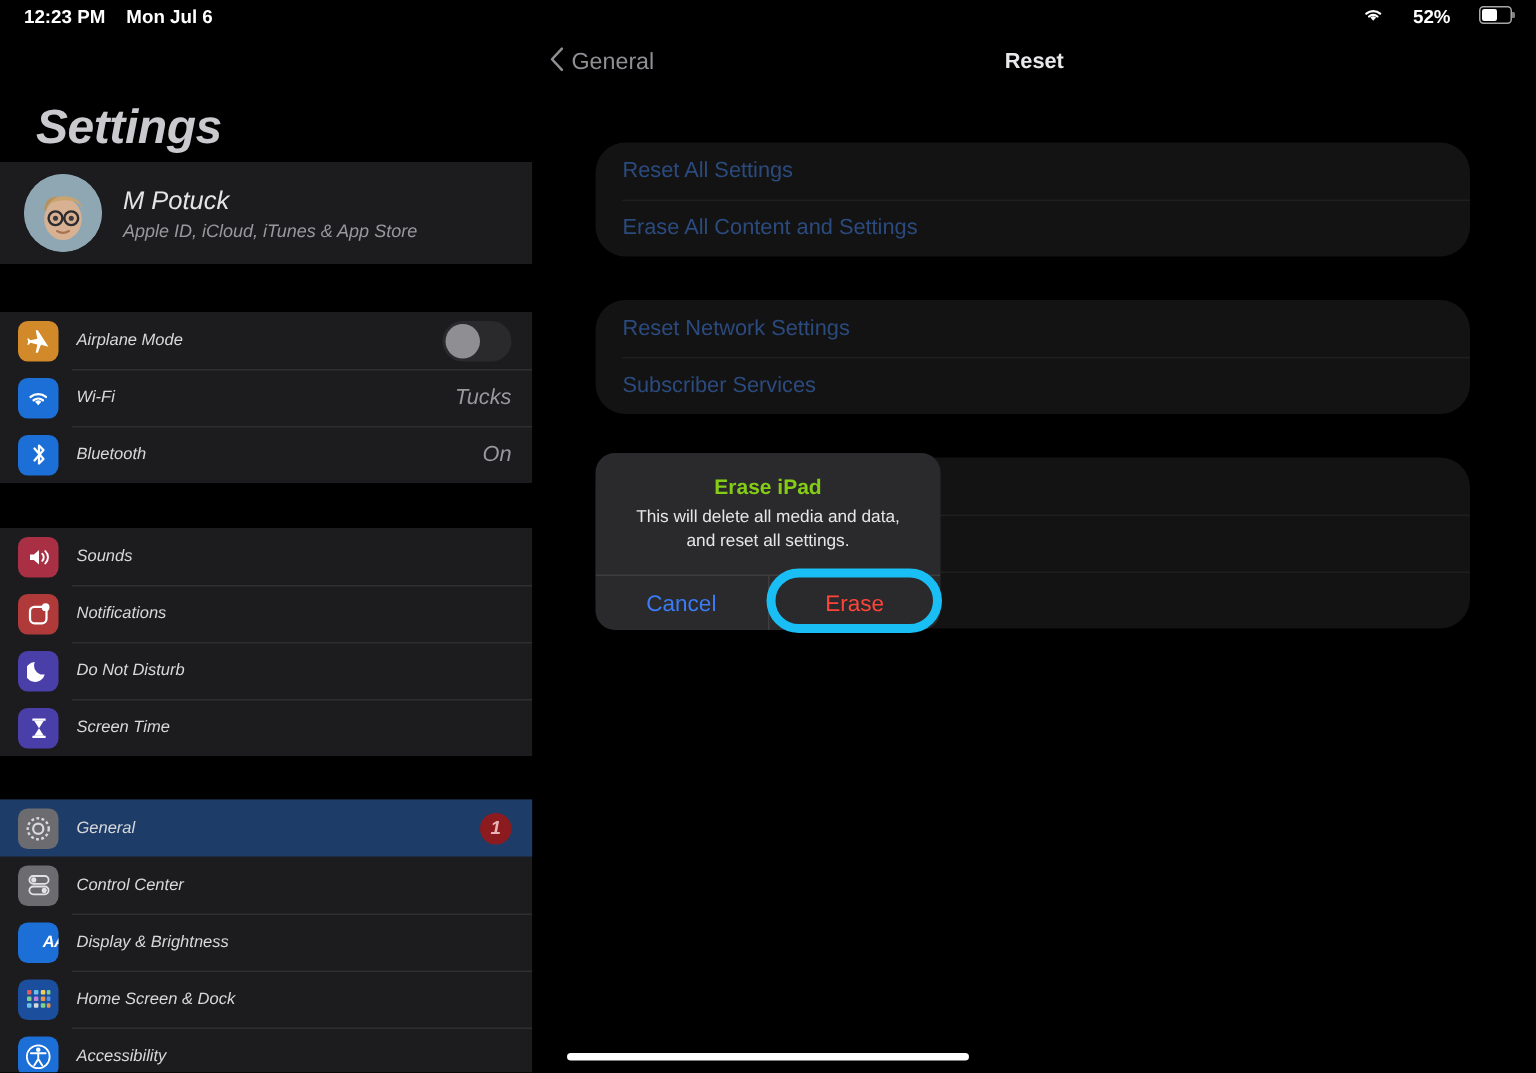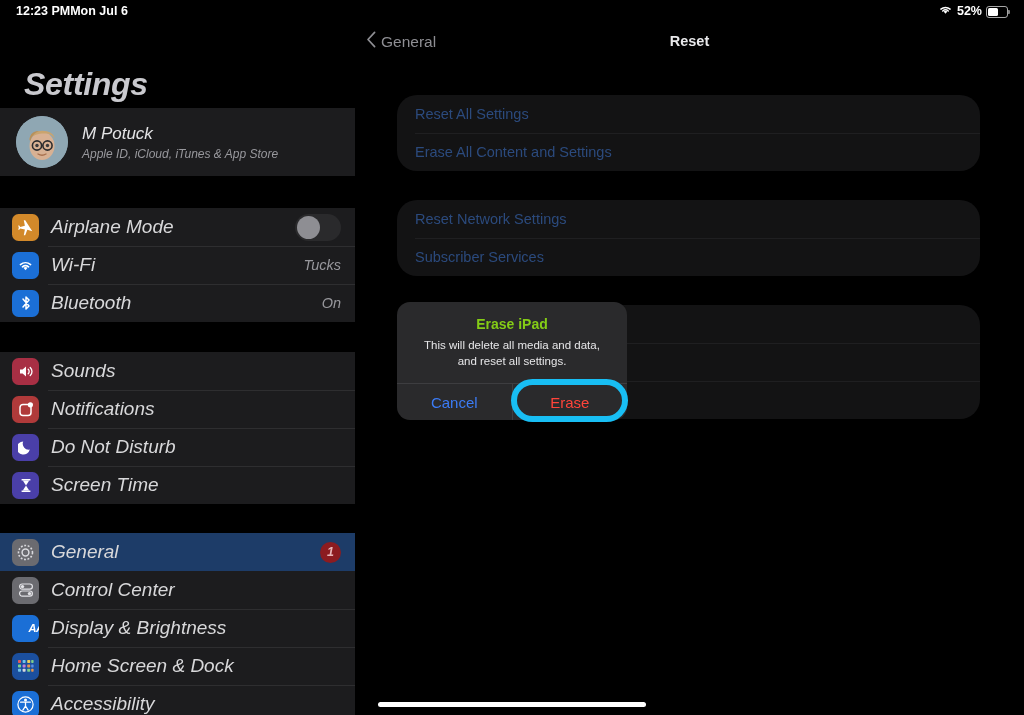--- a/index.html
+++ b/index.html
@@ -9,22 +9,22 @@
     font-family:"Liberation Sans", sans-serif;
     color:#fff; overflow:hidden; position:relative;
   }
 
   
   .statusbar {
     position:absolute; top:0; left:0; width:1024px; height:22px;
     display:flex; align-items:center; z-index:40;
     padding:0 14px 0 16px; font-size:12.5px; font-weight:bold; color:#fff;
   }
-  .sb-left { display:flex; align-items:center; }
-  .sb-right { margin-left:auto; display:flex; align-items:flex-end; gap:4px; }
+  .sb-left { display:flex; align-items:center; gap:14px; }
+  .sb-right { margin-left:auto; display:flex; align-items:flex-start; gap:19px; }
   .sb-pct { font-size:12.5px; font-weight:bold; }
   .wifi-ico { display:block; }
   .batt { position:relative; width:24px; height:12px; }
   .batt-body {
     position:absolute; left:0; top:0; width:22px; height:12px;
     border:1.3px solid rgba(255,255,255,.65); border-radius:3px;
   }
   .batt-fill {
     position:absolute; left:1.6px; top:1.6px; height:8.8px; width:10px;
     background:#fff; border-radius:1.5px;
@@ -66,21 +66,21 @@
     content:""; position:absolute; left:48px; right:0; top:0;
     height:1px; background:#2e2e30;
   }
   .row.selected { background:#1d3c68; }
   .row.selected + .row::before { background:transparent; }
   .ico {
     width:27px; height:27px; border-radius:6.5px; flex:0 0 auto;
     display:flex; align-items:center; justify-content:center;
     margin-right:12px; overflow:hidden; position:relative;
   }
-  .row-label { font-size:19px; color:#d8d8da; flex:1 1 auto; white-space:nowrap; }
+  .row-label { font-size:11px; color:#d8d8da; flex:1 1 auto; white-space:nowrap; }
   .row-value { font-size:14.5px; color:#98989d; margin-left:auto; }
   .badge {
     margin-left:auto; min-width:21px; height:21px; border-radius:50%;
     background:#8c1b20; color:#e8b4b6; font-size:12.5px; font-weight:600;
     display:flex; align-items:center; justify-content:center; padding:0 5px;
   }
   .toggle {
     margin-left:auto; width:46px; height:27px; border-radius:14px;
     background:#2a2a2c; position:relative; flex:0 0 auto;
   }

